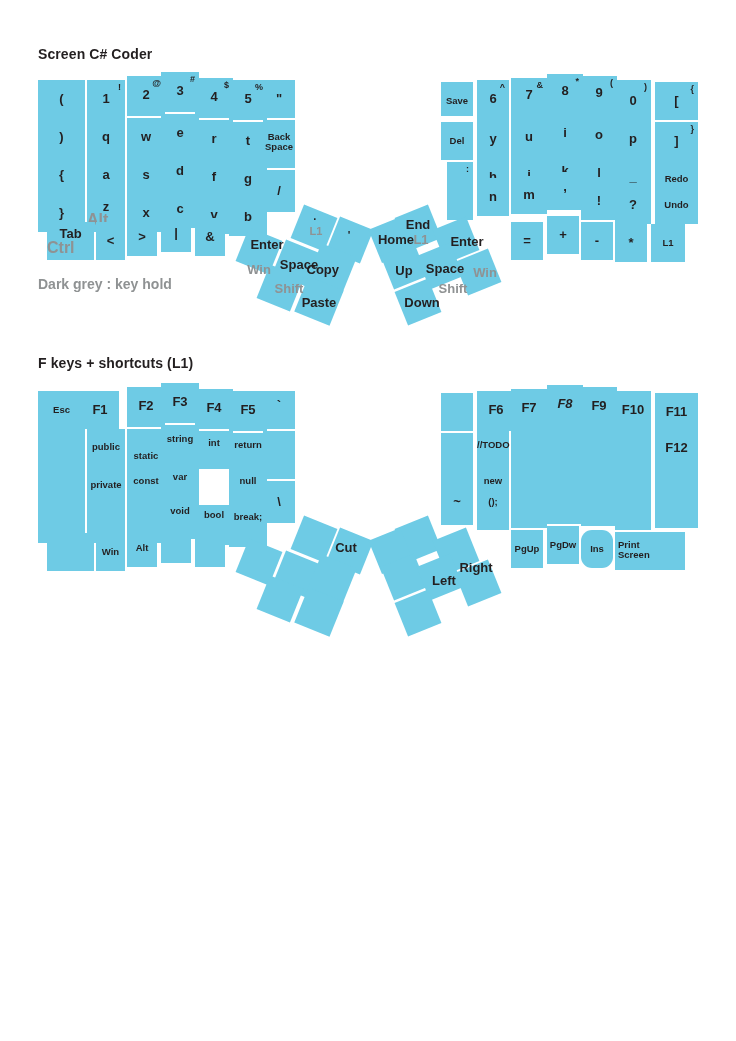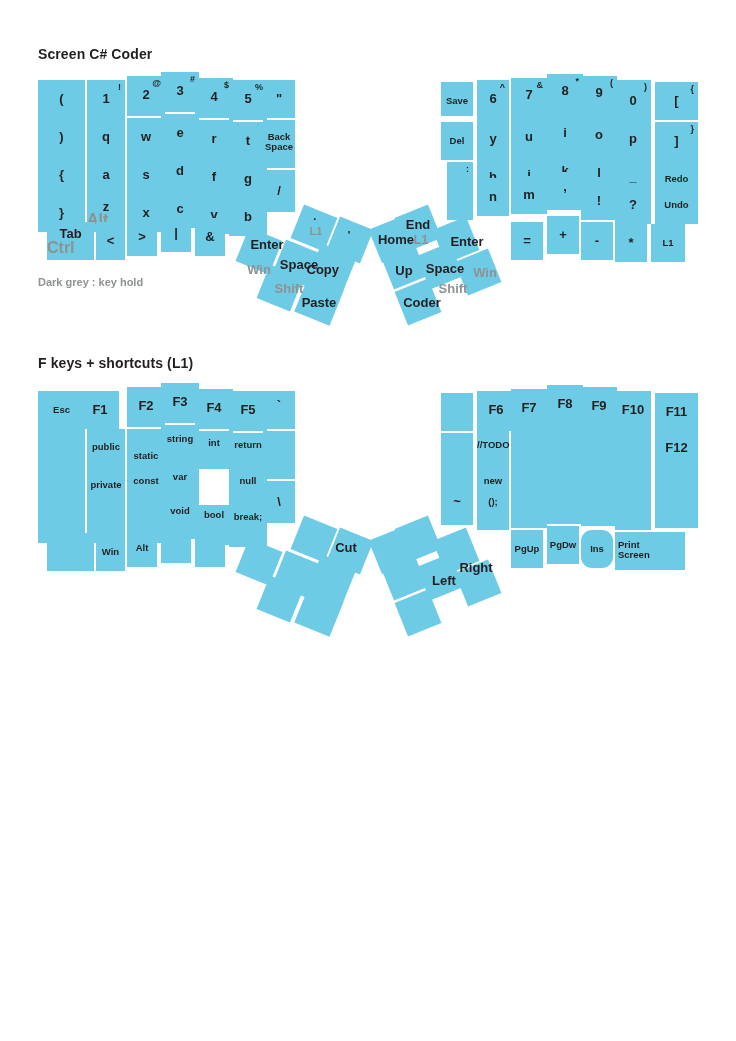--- a/index.html
+++ b/index.html
@@ -21,21 +21,21 @@
     font-weight: bold;
     color: #231f20;
     letter-spacing: 0.1px;
   }
   #title-layer1 { left: 38px; top: 46px; }
   #title-layer2 { left: 38px; top: 355px; }
   .legend-note {
     position: absolute;
     left: 38px;
     top: 276px;
-    font-size: 11px;
+    font-size: 14px;
     font-weight: bold;
     color: #8f9293;
   }
   .board {
     position: absolute;
   }
   .key {
     position: absolute;
     background: #6ecbe5;
     box-sizing: border-box;
@@ -346,21 +346,21 @@
 <div class="key rot" style="left:400px; top:284px; width:36px; height:36px; transform:rotate(-22deg);"></div>
 
 <div class="lbl-free big" style="left:400px; top:218px; width:36px;">End</div>
 <div class="lbl-free big" style="left:376px; top:233px; width:40px;">Home</div>
 <div class="lbl-free grey big" style="left:408px; top:233px; width:26px;">L1</div>
 <div class="lbl-free big" style="left:445px; top:235px; width:44px;">Enter</div>
 <div class="lbl-free big" style="left:389px; top:264px; width:30px;">Up</div>
 <div class="lbl-free big" style="left:424px; top:262px; width:42px;">Space</div>
 <div class="lbl-free grey big" style="left:468px; top:266px; width:34px;">Win</div>
 <div class="lbl-free grey big" style="left:435px; top:282px; width:36px;">Shift</div>
-<div class="lbl-free big" style="left:401px; top:296px; width:42px;">Coder</div>
+<div class="lbl-free big" style="left:401px; top:296px; width:42px;">Down</div>
 
 <div class="legend-note">Dark grey : key hold</div>
 
 <div class="layout-title" id="title-layer2">F keys + shortcuts (L1)</div>
 
 <div class="board" id="l2-left"></div>
 
 <div class="key" style="left:38px;  top:391px; width:47px; height:38px;">
     <span class="small" style="top:14px;">Esc</span>
   </div>
@@ -455,21 +455,21 @@
 
 <div class="board" id="l2-right"></div>
 
 <div class="key" style="left:441px; top:393px; width:32px; height:38px;"></div>
 <div class="key" style="left:477px; top:391px; width:32px; height:40px;padding-left:38px;">
     <span class="main" style="top:12px;">F6</span>
   </div>
 <div class="key" style="left:511px; top:389px; width:36px; height:40px;">
     <span class="main" style="top:12px;">F7</span>
   </div>
-<div class="key" style="left:547px; top:385px; width:36px; height:40px;">
+<div class="key" style="left:547px; top:385px; width:36px; height:40px;font-style:italic;">
     <span class="main" style="top:12px;">F8</span>
   </div>
 <div class="key" style="left:581px; top:387px; width:36px; height:40px;">
     <span class="main" style="top:12px;">F9</span>
   </div>
 <div class="key" style="left:615px; top:391px; width:36px; height:40px;">
     <span class="main" style="top:12px;">F10</span>
   </div>
 <div class="key" style="left:655px; top:393px; width:43px; height:38px;">
     <span class="main" style="top:12px;">F11</span>

